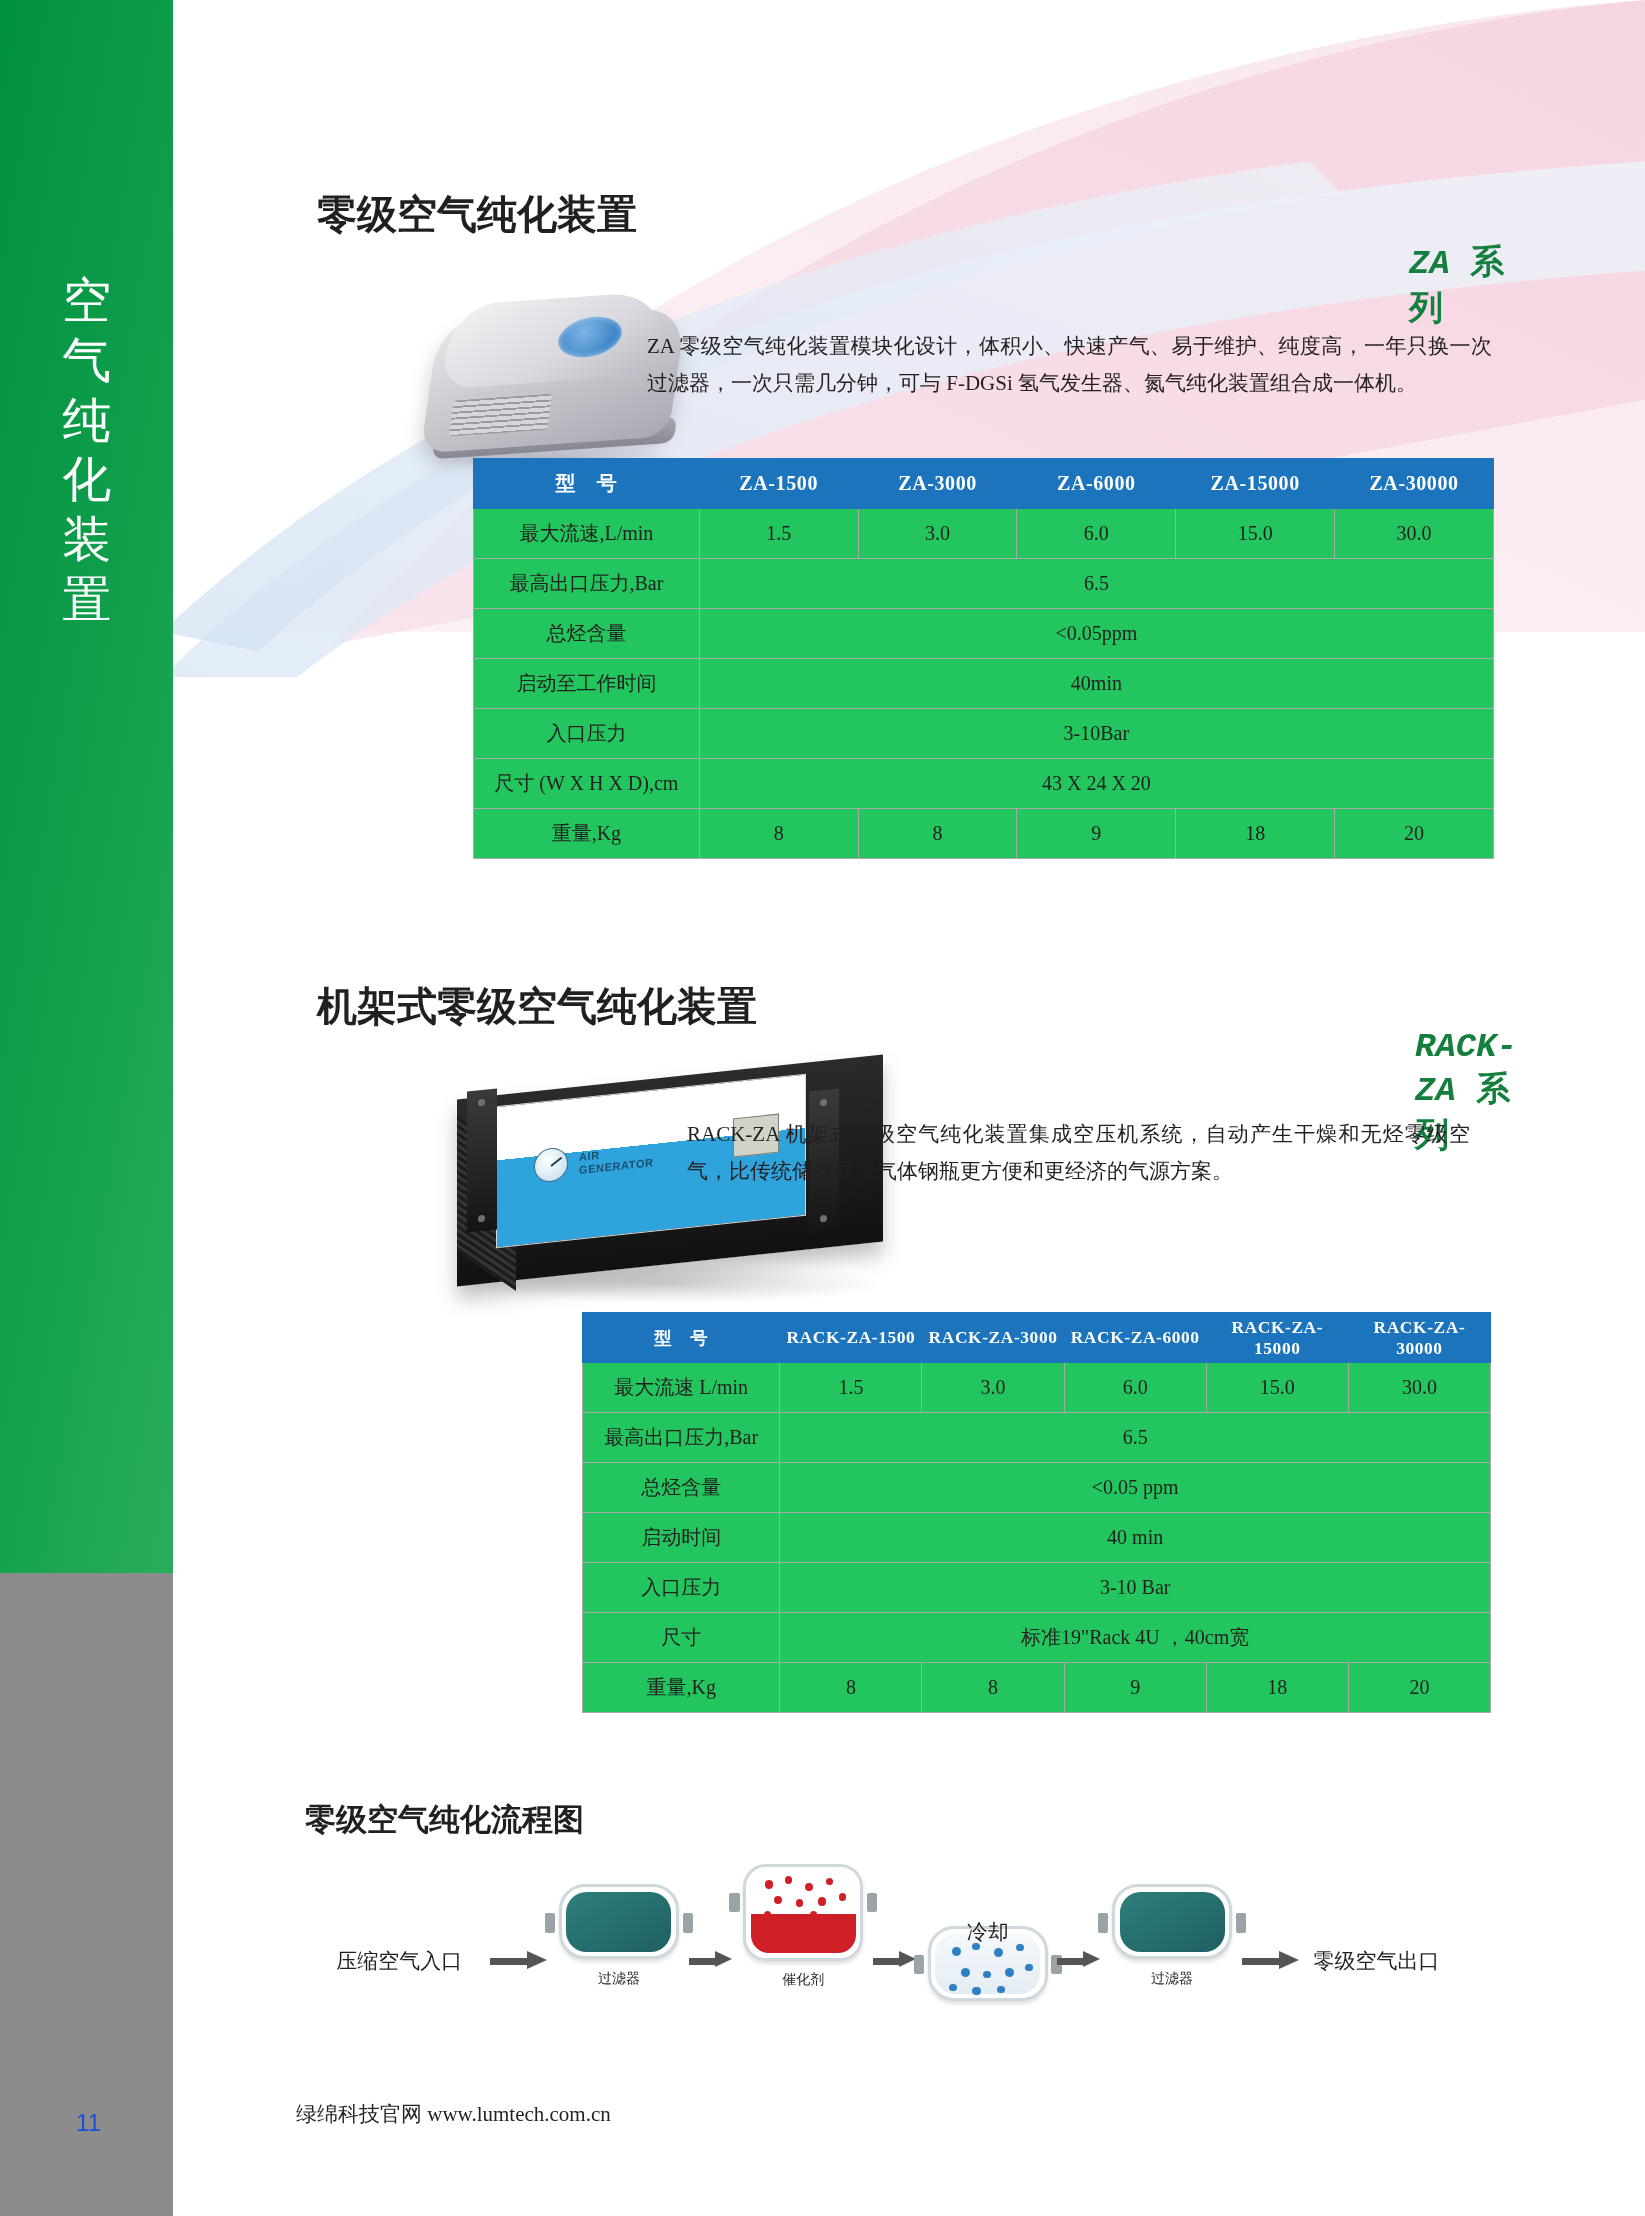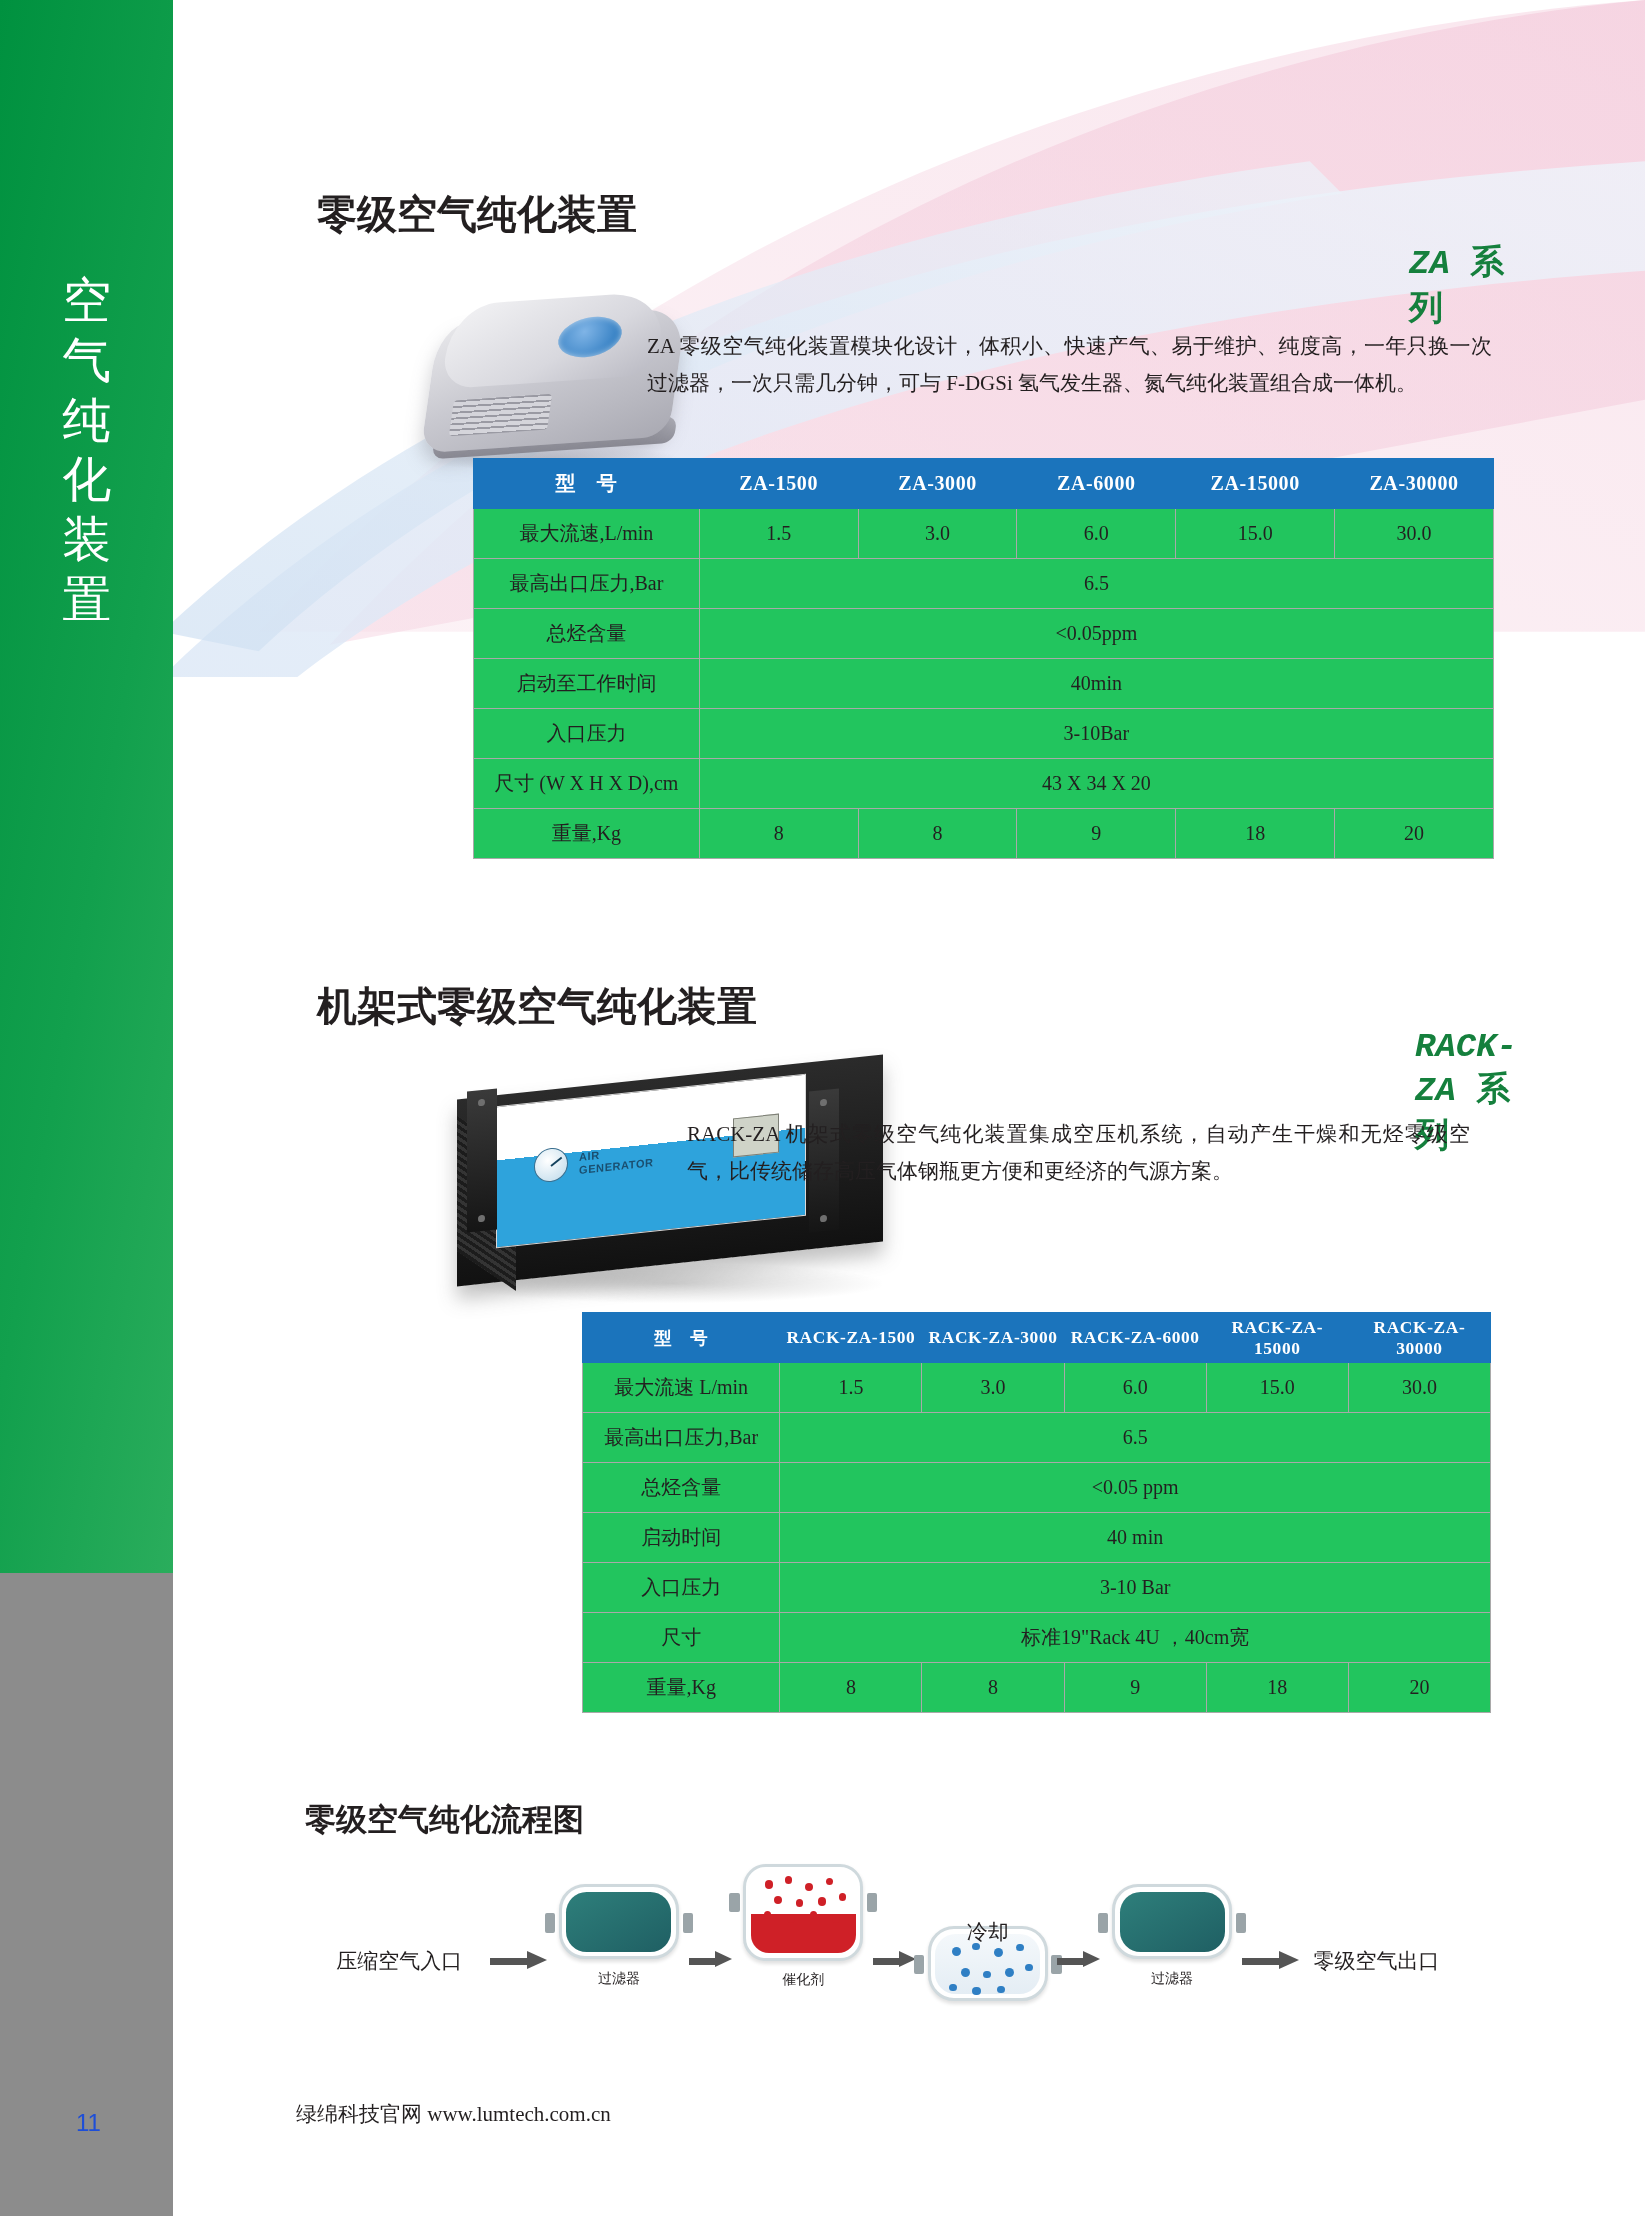--- a/index.html
+++ b/index.html
@@ -354,21 +354,21 @@
       <tr>
         <td class="rowhead">启动至工作时间</td>
         <td colspan="5">40min</td>
       </tr>
       <tr>
         <td class="rowhead">入口压力</td>
         <td colspan="5">3-10Bar</td>
       </tr>
       <tr>
         <td class="rowhead">尺寸 (W X H X D),cm</td>
-        <td colspan="5">43 X 34 X 20</td>
+        <td colspan="5">43 X 24 X 20</td>
       </tr>
       <tr>
         <td class="rowhead">重量,Kg</td>
         <td>8</td>
         <td>8</td>
         <td>9</td>
         <td>18</td>
         <td>20</td>
       </tr>
     </tbody>

